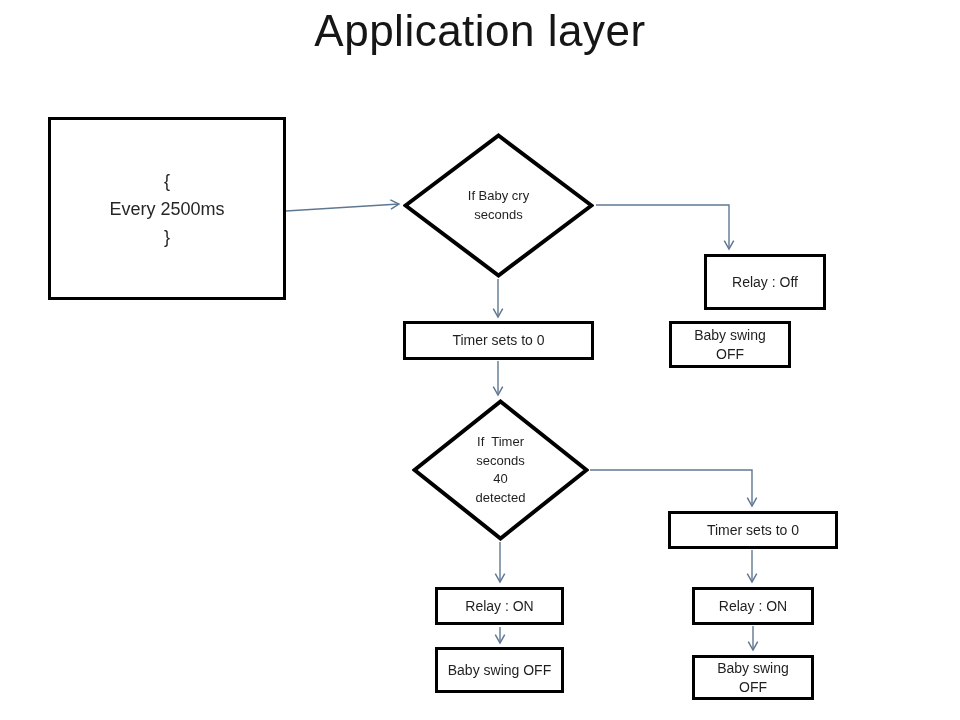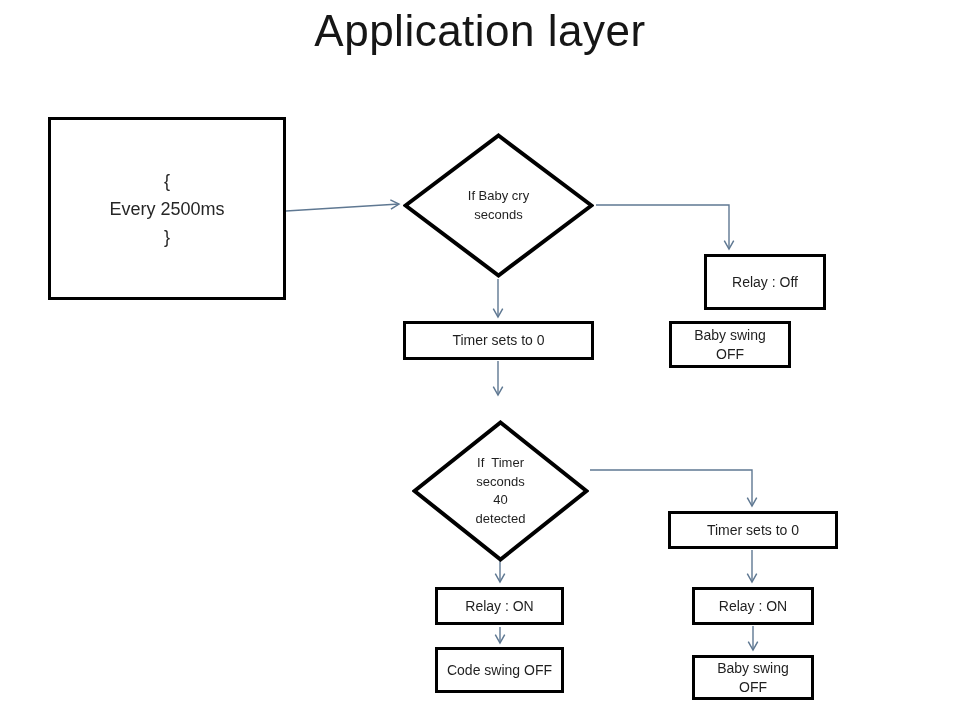--- a/index.html
+++ b/index.html
@@ -132,42 +132,42 @@
 
   <div class="node rect-node" style="left:669px; top:321px; width:122px; height:47px;">
     <span class="node-line">Baby swing</span>
     <span class="node-line">OFF</span>
   </div>
 
   <div class="node rect-node" style="left:403px; top:321px; width:191px; height:39px;">
     <span class="node-line">Timer sets to 0</span>
   </div>
 
-  <div class="node diamond-node" style="left:412px; top:420px; width:177px; height:142px;">
+  <div class="node diamond-node" style="left:412px; top:399px; width:177px; height:142px;">
     <svg width="177" height="142">
       <polygon class="diamond-shape" points="88.5,2.5 174.5,71 88.5,139.5 2.5,71"></polygon>
     </svg>
     <div class="diamond-label">
       <span class="node-line">If  Timer</span>
       <span class="node-line">seconds</span>
       <span class="node-line">40</span>
       <span class="node-line">detected</span>
     </div>
   </div>
 
   <div class="node rect-node" style="left:668px; top:511px; width:170px; height:38px;">
     <span class="node-line">Timer sets to 0</span>
   </div>
 
   <div class="node rect-node" style="left:435px; top:587px; width:129px; height:38px;">
     <span class="node-line">Relay : ON</span>
   </div>
 
   <div class="node rect-node" style="left:435px; top:647px; width:129px; height:46px;">
-    <span class="node-line">Code swing OFF</span>
+    <span class="node-line">Baby swing OFF</span>
   </div>
 
   <div class="node rect-node" style="left:692px; top:587px; width:122px; height:38px;">
     <span class="node-line">Relay : ON</span>
   </div>
 
   <div class="node rect-node" style="left:692px; top:655px; width:122px; height:45px;">
     <span class="node-line">Baby swing</span>
     <span class="node-line">OFF</span>
   </div>

